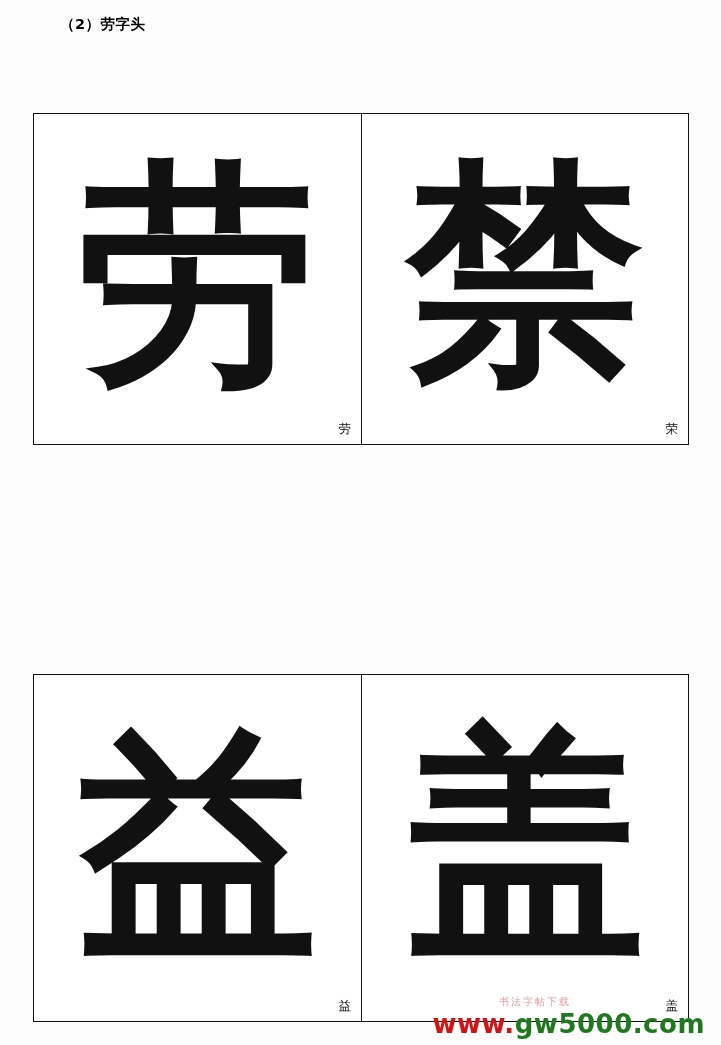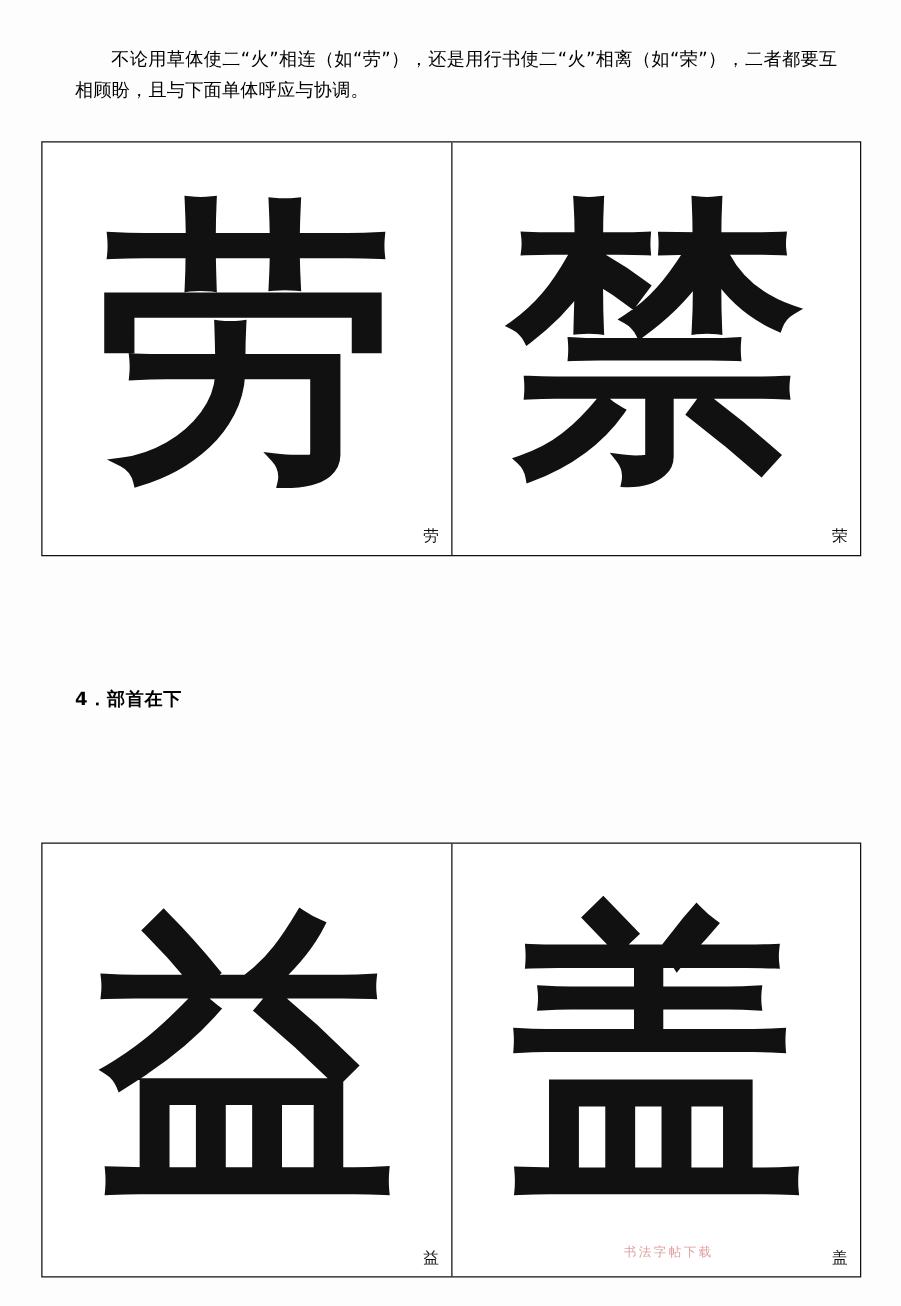--- a/index.html
+++ b/index.html
@@ -116,44 +116,46 @@
     letter-spacing: 2px;
     white-space: nowrap;
     margin-left: 28px;
   }
 </style>
 </head>
 <body>
 
 <div class="page">
 
+  <div class="section heading" id="sec-a">（2）劳字头</div>
 
-  <div class="section para" id="sec-a-para">不论用草体使二“火”相连（如“劳”），还是用行书使二“火”相离（如“荣”），二者都要互相顾盼，且与下面单体呼应与协调。</div>
 
   <div class="plate" id="plate-1">
     <div class="cell">
       <div class="glyph">劳</div>
       <div class="cap">劳</div>
     </div>
     <div class="cell">
       <div class="glyph">禁</div>
       <div class="cap">荣</div>
     </div>
   </div>
 
-  <div class="section heading" id="sec-b">4．部首在下</div>
 
 
 
   <div class="plate" id="plate-2">
     <div class="cell">
       <div class="glyph">益</div>
       <div class="cap">益</div>
     </div>
     <div class="cell">
       <div class="glyph">盖</div>
       <div class="cap">盖</div>
     </div>
   </div>
 
   <div class="watermark-sub">书法字帖下载</div>
+  <div class="watermark">
+    <span class="w-red">www.</span><span class="w-green">gw5000.com</span>
+  </div>
 
 </div>
 
 </body></html>

